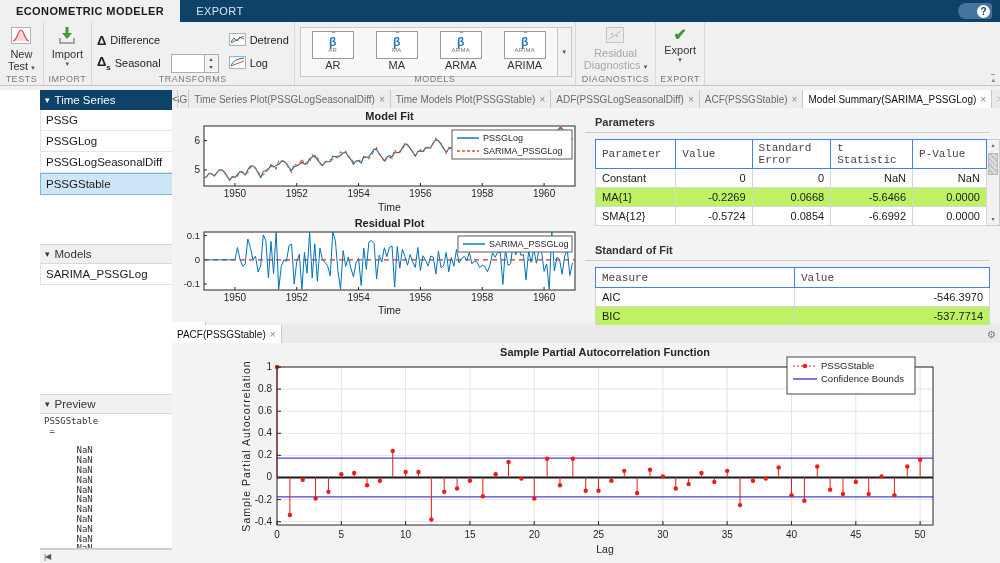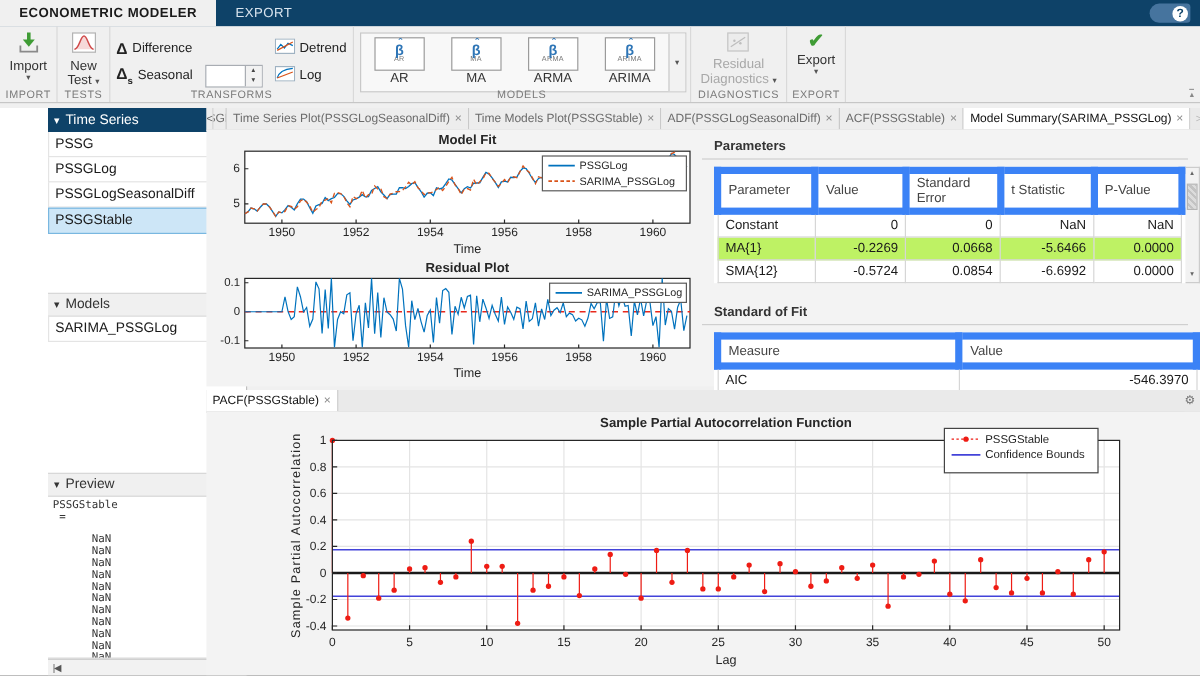--- a/index.html
+++ b/index.html
@@ -80,21 +80,21 @@
   .dtab.clip{max-width:44px;overflow:hidden;}
   .dtab.clip .lbl{display:inline-block;white-space:nowrap;margin-left:-100px;}
   .strip-end{margin-left:auto;display:flex;align-items:center;gap:4px;padding-right:4px;background:#eaeaea;}
   .strip-end .i-gear{font-size:10px;color:#777;}
   .content-top{position:absolute;left:0;top:18px;right:0;bottom:0;background:#f3f3f3;}
   .plots-pane{position:absolute;left:0;top:0;width:406px;bottom:0;}
   .params-pane{position:absolute;left:413px;top:0;right:0;bottom:0;font-size:11px;}
   .sec-head{font-weight:bold;font-size:11px;color:#333;padding:8px 0 4px 10px;border-bottom:1px solid #cfcfcf;margin-right:10px;}
   .tbl-wrap{display:flex;margin:6px 0 0 10px;}
   table.mtab{border-collapse:collapse;background:#fff;font-size:11px;}
-  table.mtab th{font-weight:normal;text-align:left;color:#444;border:6px solid #3b82f6;padding:2px 6px;height:15px;background:#fff;}
+  table.mtab th{font-weight:normal;text-align:left;color:#444;border:1px solid #3b82f6;padding:2px 6px;height:15px;background:#fff;font-family:Liberation Mono, monospace;}
   table.mtab td{border:1px solid #d6d6d6;padding:2px 6px;height:14px;color:#1a1a1a;}
   table.mtab tr.alt td{background:#bef264;}
   td.num,th.num{text-align:right;}
   .tscroll{width:13px;border:1px solid #ccc;border-left:none;background:#f2f2f2;display:flex;flex-direction:column;}
   .tscroll .arr{height:11px;font-size:6px;text-align:center;color:#666;line-height:11px;}
   .tscroll .track{flex:1;position:relative;}
   .tscroll .thumb{position:absolute;left:1px;right:1px;top:2px;height:20px;background:repeating-linear-gradient(45deg,#dcdcdc 0 2px,#c3c3c3 2px 4px);border:1px solid #b5b5b5;}
   .content-bottom{position:absolute;left:0;top:18px;right:0;bottom:0;background:#f3f3f3;}
   svg text{font-family:"Liberation Sans",sans-serif;}
 </style>
@@ -108,42 +108,42 @@
     <div class="ts-tab">EXPORT</div>
     <div class="help-btn">
       <div class="help-circ">?</div>
     </div>
   </div>
 
   <div class="ribbon">
     <div class="rsec">
       <div class="rbtn">
         <span>
+          <svg width="22" height="19">
+              <rect x="1.5" y="1.5" width="19" height="16" fill="#fff" stroke="#b3b3b3"></rect>
+              <path d="M3 15 C7 15 8 4 11 4 C14 4 15 15 19 15" stroke="#d04a4a" stroke-width="1.2" fill="#f6d9d9"></path>
+            </svg>
+        </span>
+        <span class="cap"><span>New</span><br><span>Test</span> <span class="dd i-down"></span></span>
+      </div>
+      <div class="rsec-label">TESTS</div>
+    </div>
+    <div class="rsec">
+      <div class="rbtn">
+        <span>
           <svg width="20" height="19">
               <path d="M10 1v7" stroke="#3f9c35" stroke-width="3" fill="none"></path>
               <path d="M5 7h10l-5 6z" fill="#3f9c35"></path>
               <path d="M3 12v5h14v-5" stroke="#8a8a8a" stroke-width="1.5" fill="none"></path>
             </svg>
         </span>
         <span class="cap">Import</span>
         <span class="dd i-down"></span>
       </div>
       <div class="rsec-label">IMPORT</div>
-    </div>
-    <div class="rsec">
-      <div class="rbtn">
-        <span>
-          <svg width="22" height="19">
-              <rect x="1.5" y="1.5" width="19" height="16" fill="#fff" stroke="#b3b3b3"></rect>
-              <path d="M3 15 C7 15 8 4 11 4 C14 4 15 15 19 15" stroke="#d04a4a" stroke-width="1.2" fill="#f6d9d9"></path>
-            </svg>
-        </span>
-        <span class="cap"><span>New</span><br><span>Test</span> <span class="dd i-down"></span></span>
-      </div>
-      <div class="rsec-label">TESTS</div>
     </div>
     <div class="rsec">
       <div class="tgrid">
         <div class="titem">
           <span class="delta">Δ</span>
           <span>Difference</span>
         </div>
         <div></div>
         <div class="titem">
           <span>

